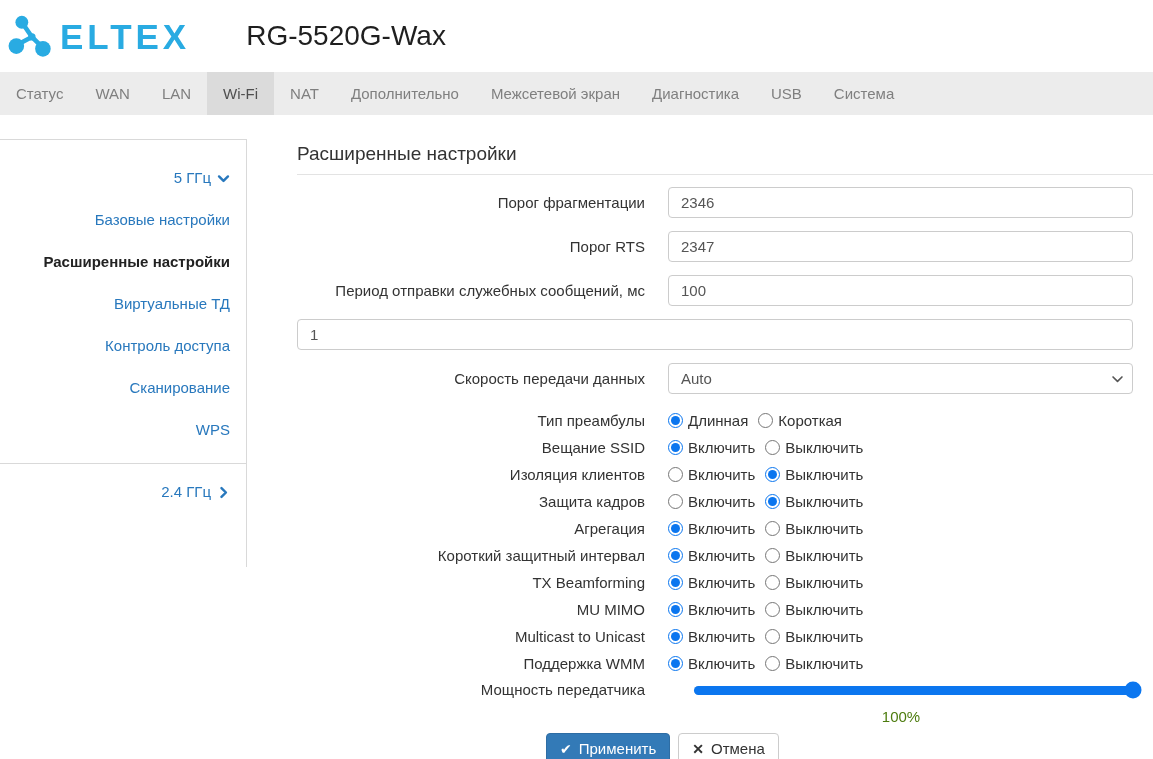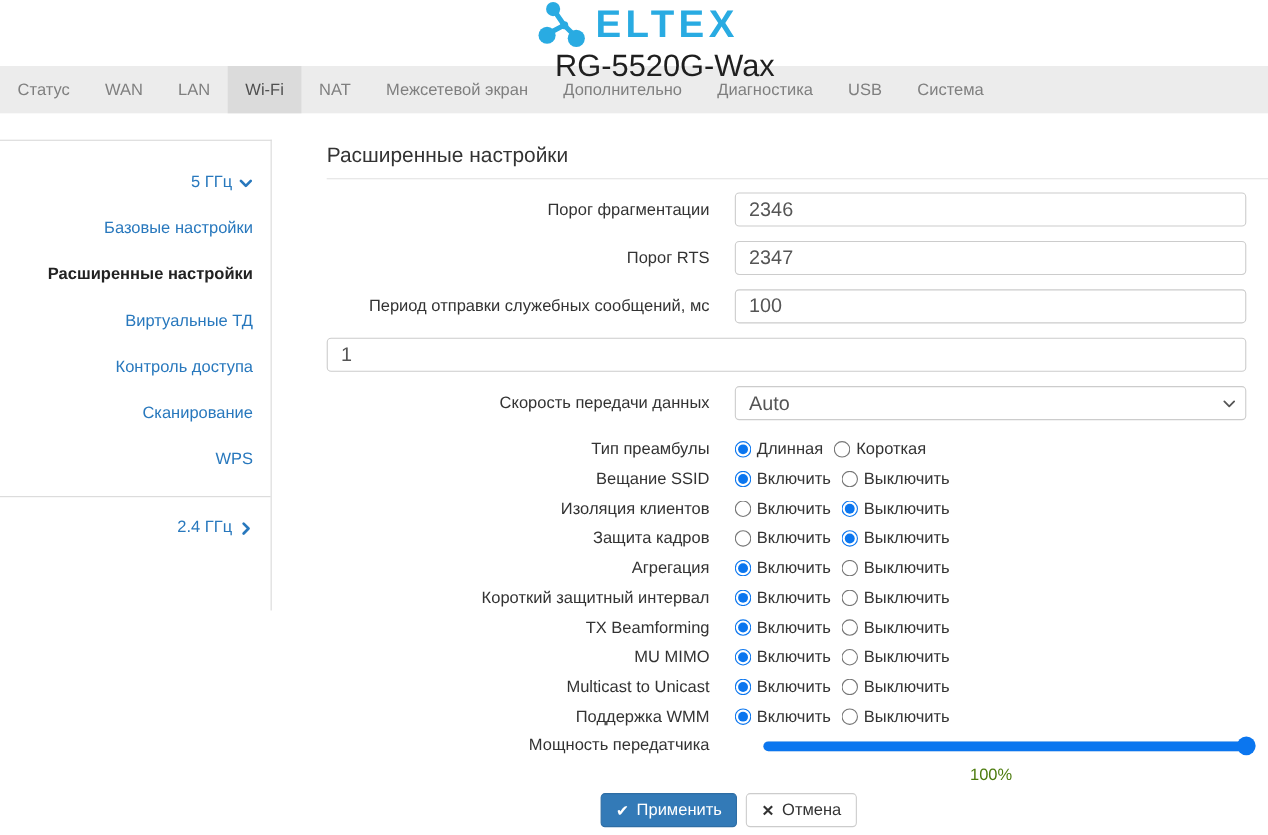--- a/index.html
+++ b/index.html
@@ -8,21 +8,21 @@
     --nav-bg:#ececec; --nav-active-bg:#dbdbdb;
     --border:#d9d9d9; --input-border:#ccc; --text:#333;
   }
   *{box-sizing:border-box;}
   html,body{margin:0;padding:0;}
   body{
     width:1153px;height:759px;overflow:hidden;background:#fff;
     font-family:"Liberation Sans", sans-serif;color:var(--text);
   }
   
-  .header{height:60px;display:flex;align-items:center;flex-direction:column;}
+  .header{height:72px;display:flex;align-items:center;}
   .logo{margin-left:8px;display:flex;align-items:center;gap:6px;cursor:pointer;}
   .logo svg{display:block;}
   .brand-text{font-size:35px;font-weight:bold;color:var(--brand);letter-spacing:4px;line-height:1;}
   .device-title{margin-left:56px;font-size:28px;font-weight:normal;color:#1f1f1f;}
   
   .nav{height:43px;background:var(--nav-bg);display:flex;}
   .tab{padding:0 16px;line-height:43px;font-size:15px;color:#7f7f7f;cursor:pointer;white-space:nowrap;}
   .tab.active{background:var(--nav-active-bg);color:#4f4f4f;}
   
   .layout{display:flex;align-items:flex-start;}
@@ -40,21 +40,21 @@
   .side-band.band-24{padding-top:19px;margin-bottom:0;}
   
   .main{flex:1;padding:28px 0 0 50px;}
   .page-title{font-size:19px;font-weight:normal;color:#333;margin:0 0 9px 0;line-height:22px;}
   .title-rule{border:none;border-top:1px solid #e3e3e3;margin:0 0 12px 0;}
   .form-row{display:flex;align-items:center;margin-bottom:13px;padding-right:20px;}
   .row-label{flex:0 0 371px;padding-right:23px;text-align:right;font-size:15px;color:#333;line-height:18px;}
   .row-field{flex:1;min-width:0;}
   .txt-input, .sel{
     width:100%;height:31px;border:1px solid var(--input-border);border-radius:4px;
-    padding:0 12px;font-size:18px;color:#555;background:#fff;outline:none;
+    padding:0 12px;font-size:15px;color:#555;background:#fff;outline:none;
     font-family:"Liberation Sans", sans-serif;
   }
   .sel-wrap{position:relative;}
   .sel{appearance:none;-webkit-appearance:none;padding-right:28px;}
   .sel-chev{position:absolute;right:9px;top:50%;transform:translateY(-50%);color:#555;pointer-events:none;display:inline-flex;}
   .radio-row{height:27px;margin-bottom:0;}
   .radio-opt{display:inline-flex;align-items:center;margin-right:10px;font-size:15px;color:#333;cursor:pointer;}
   .radio-opt input{width:15px;height:15px;margin:0 5px 0 0;accent-color:var(--accent);cursor:pointer;}
   .slider-row{margin-top:4px;margin-bottom:0;gap:26px;}
   .slider-field{position:relative;padding-top:0;}
@@ -90,22 +90,22 @@
   </div>
   <div class="device-title">RG-5520G-Wax</div>
 </div>
 
 <div class="nav">
     <div class="tab">Статус</div>
     <div class="tab">WAN</div>
     <div class="tab">LAN</div>
     <div class="tab active">Wi-Fi</div>
     <div class="tab">NAT</div>
+    <div class="tab">Дополнительно</div>
     <div class="tab">Межсетевой экран</div>
-    <div class="tab">Дополнительно</div>
     <div class="tab">Диагностика</div>
     <div class="tab">USB</div>
     <div class="tab">Система</div>
   </div>
 
 <div class="layout">
   <div class="sidebar">
     <div class="side-band">
       <span>5 ГГц</span>
       <span class="chev">

